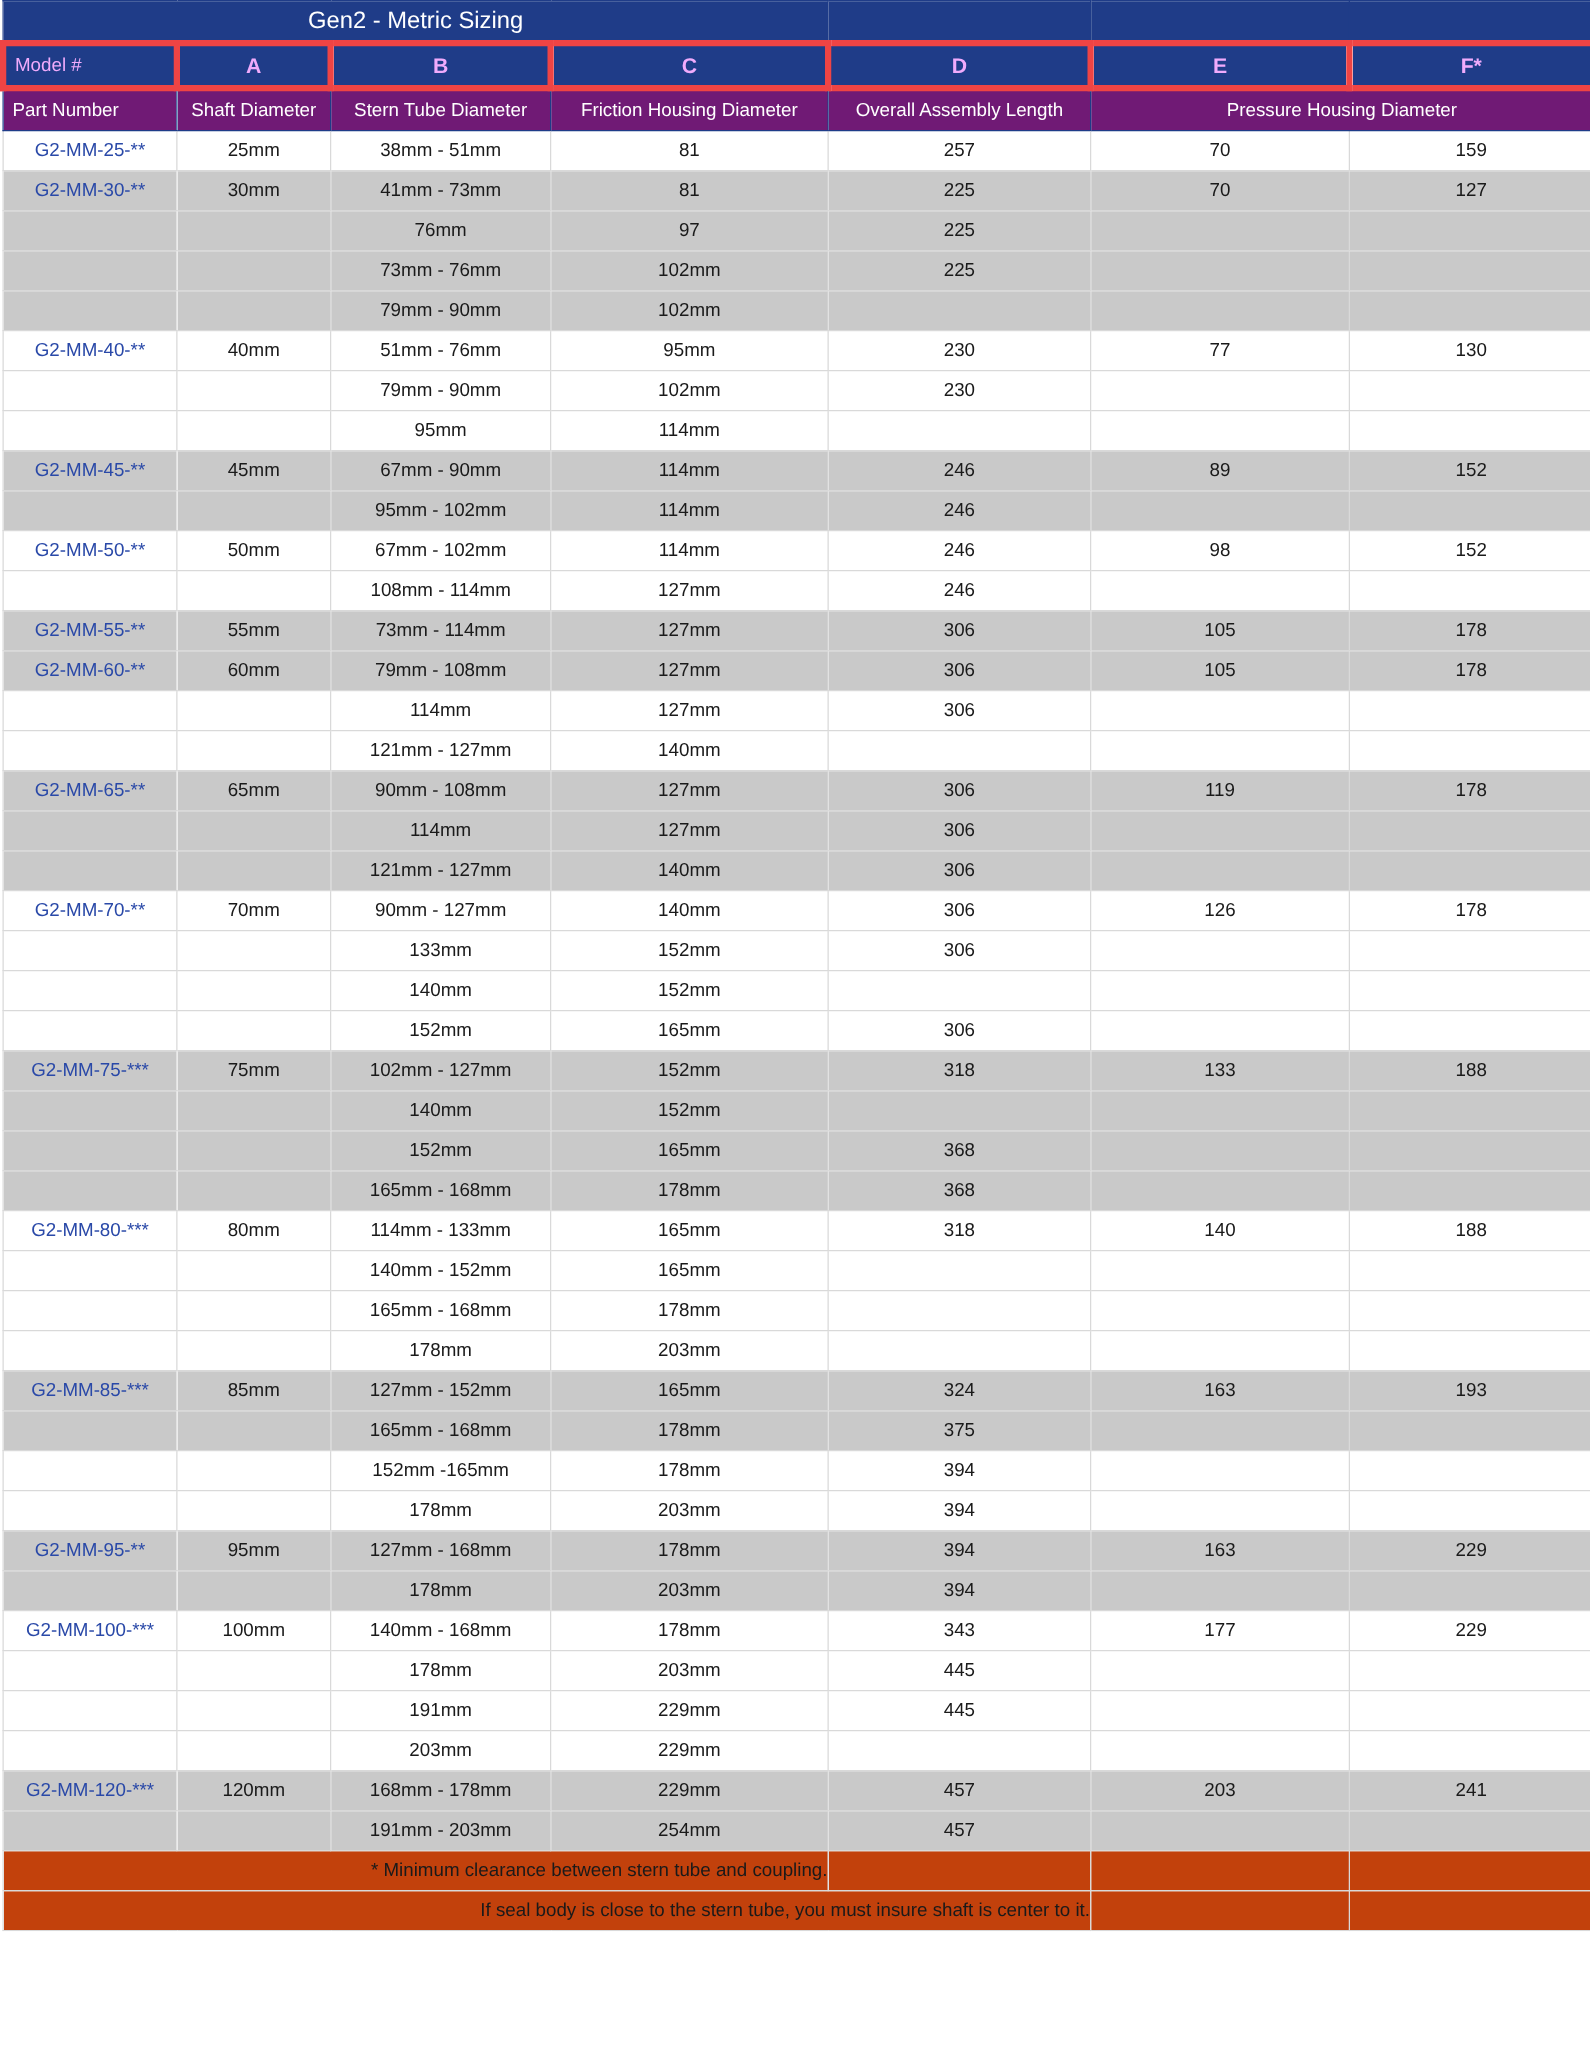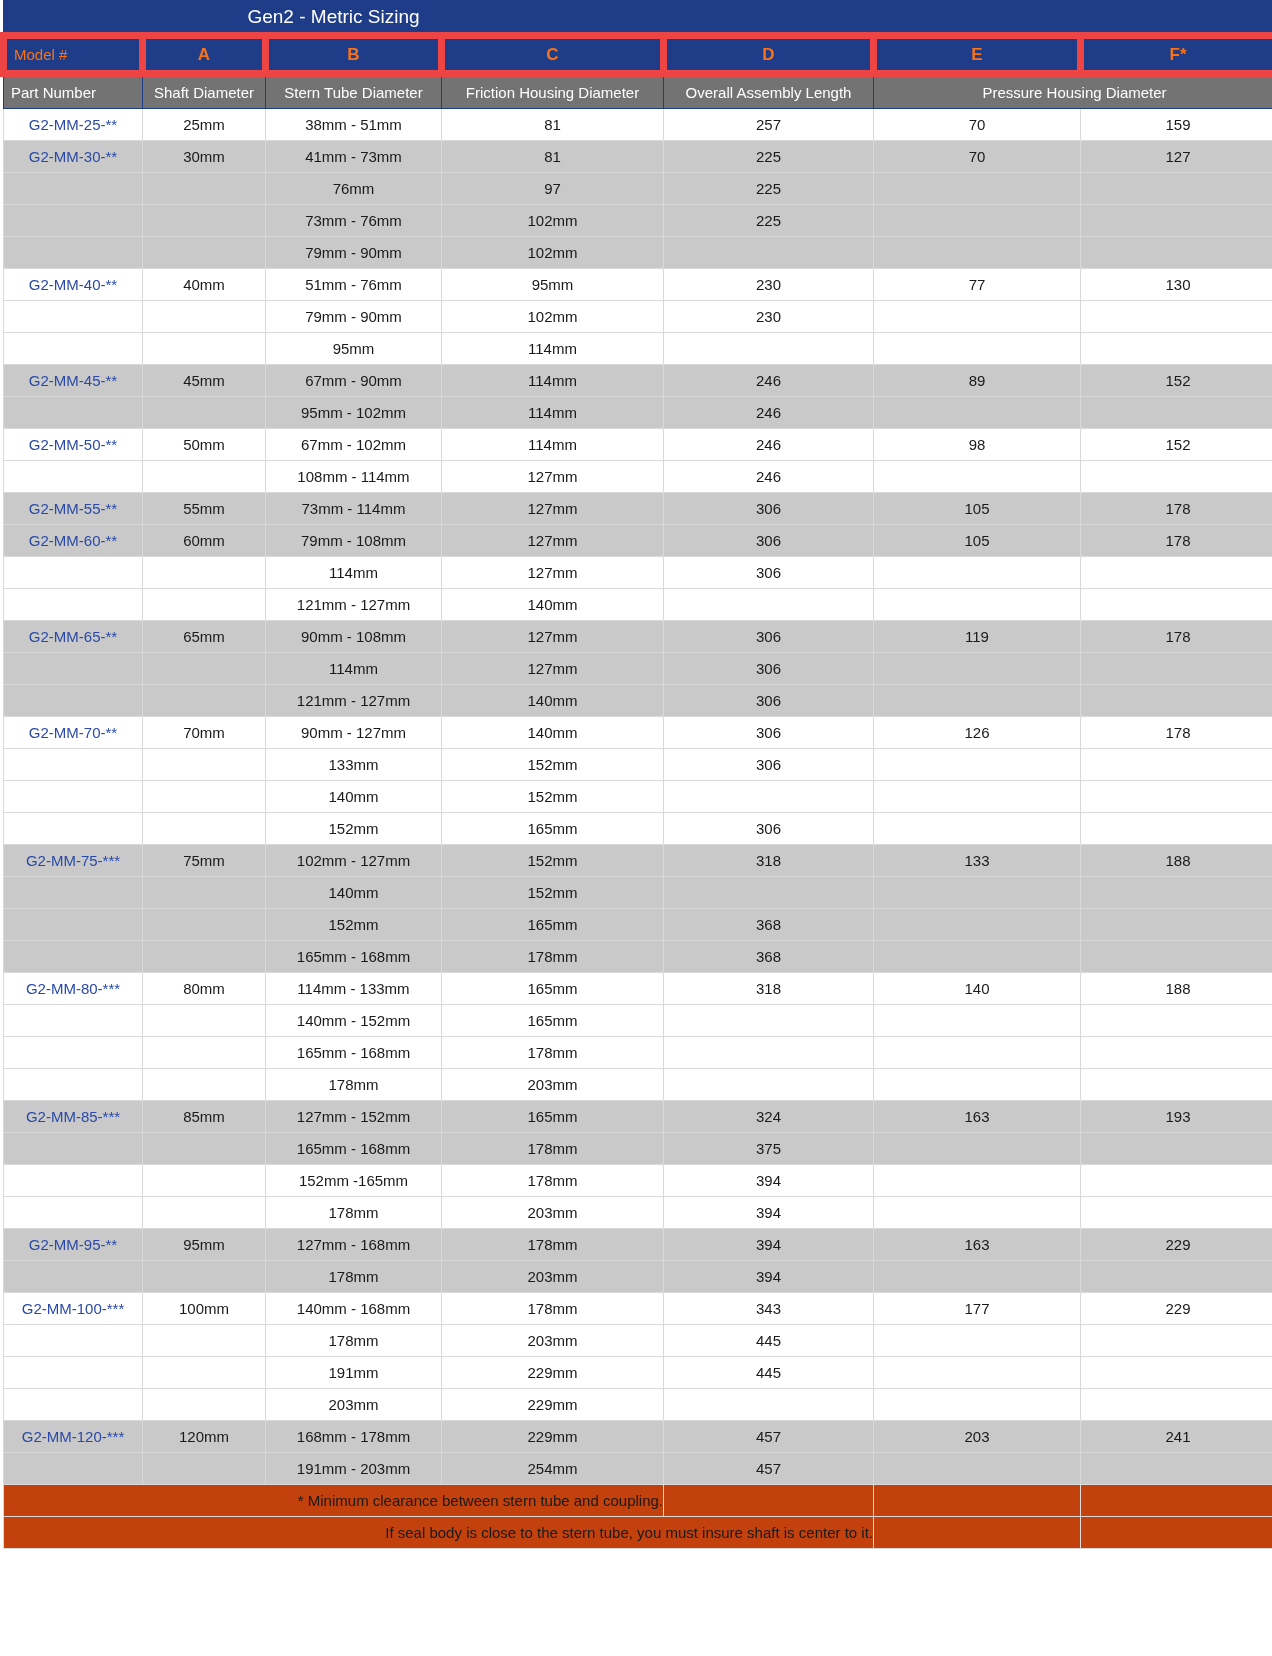--- a/index.html
+++ b/index.html
@@ -50,34 +50,34 @@
   }
   td.title-cell {
     text-align: left;
     padding-left: 7px;
     font-weight: bold;
     font-size: 19px;
     border-bottom: 2px solid #ffffff !important;
   }
   tr.hdr-row td {
     background: #1f3c88;
-    color: #f97316;
-    border: 7px solid #ef4444;
+    color: #f0abfc;
+    border: 5px solid #ef4444;
     height: 31px;
     font-weight: bold;
     font-size: 17px;
   }
   tr.hdr-row td.left-label {
     text-align: left;
     padding-left: 7px;
     font-size: 15px;
     font-weight: normal;
   }
   tr.sub-row td {
-    background: #737373;
+    background: #701a75;
     color: #ffffff;
     border: 1px solid #1f3c88;
     height: 31px;
     font-size: 15px;
   }
   tr.sub-row td.left-label {
     text-align: left;
     padding-left: 7px;
   }
 

